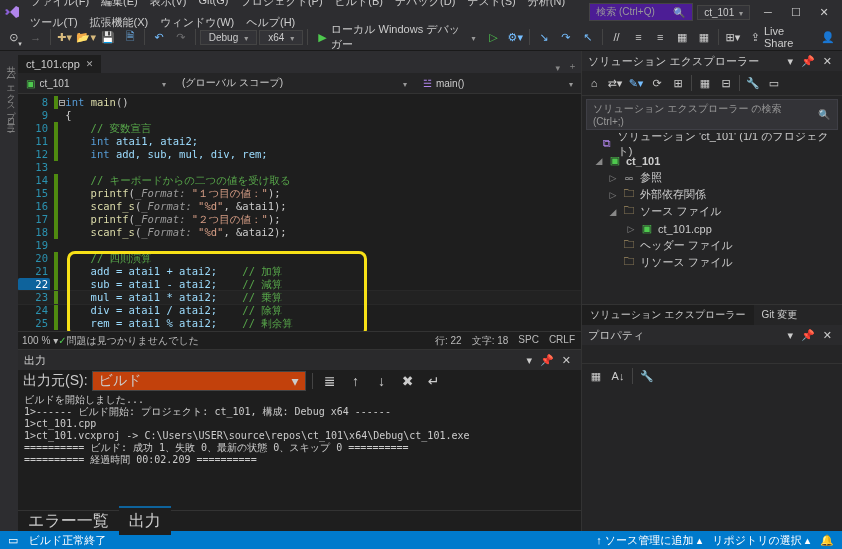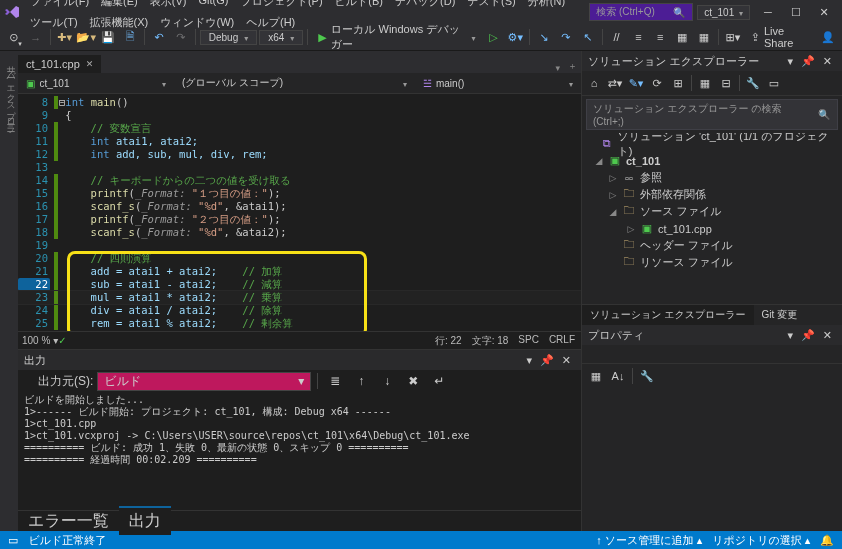--- a/index.html
+++ b/index.html
@@ -43,22 +43,22 @@
 .c-pr{color:#9a9a9a;font-style:italic}
 .c-id{color:#9cdcfe}
 .hl-box{position:absolute;border:3px solid #f7e017;border-radius:8px;left:8px;top:157px;width:294px;height:80px;pointer-events:none}
 .cur-line-bg{position:absolute;left:0;right:0;top:196px;height:13px;background:rgba(255,255,255,0.02);border-top:1px solid #282828;border-bottom:1px solid #282828;pointer-events:none}
 .editor-status{height:17px;background:#1e1e1e;border-top:1px solid #333;display:flex;align-items:center;font-size:10px;color:#bbb;gap:10px}
 .es-l{display:flex;align-items:center;padding-left:4px}
 .es-r{margin-left:auto;display:flex;gap:10px;padding-right:6px}
 .output-panel{background:#1e1e1e;display:flex;flex-direction:column;border-top:1px solid #333}
 .out-hdr{height:20px;background:#2a2a2c;display:flex;align-items:center;padding:0 6px;color:#ccc;font-size:11px}
 .out-hdr .push{flex:1}
-.out-tools{height:22px;display:flex;align-items:center;padding:0 20px;gap:4px;font-size:12px}
-.out-sel{background:#be185d;border:1px solid #444;padding:0 6px;width:200px;display:flex;align-items:center;justify-content:space-between}
+.out-tools{height:22px;display:flex;align-items:center;padding:0 5px;gap:4px;font-size:14px}
+.out-sel{background:#c2410c;border:1px solid #444;padding:0 6px;width:200px;display:flex;align-items:center;justify-content:space-between}
 .out-body{flex:1;padding:2px 6px;font-family:Consolas,monospace;font-size:10px;color:#ccc;white-space:pre;overflow:hidden;line-height:12px}
 .out-tabs{height:20px;display:flex;align-items:center;gap:0;font-size:16px;border-top:1px solid #333}
 .out-tabs>div{padding:3px 10px}
 .out-tabs .act{background:#1e1e1e;border-top:2px solid #0e639c;margin-top:-2px}
 .right{width:260px;background:#252526;display:flex;flex-direction:column;border-left:1px solid #333}
 .panel-hdr{height:20px;background:#2a2a2c;display:flex;align-items:center;padding:0 6px;font-size:11px}
 .panel-hdr .push{flex:1}
 .panel-toolbar{height:24px;display:flex;align-items:center;gap:1px;padding:0 2px;border-bottom:1px solid #333}
 .pt-ico{width:20px;height:20px;display:flex;align-items:center;justify-content:center;font-size:11px;cursor:default}
 .se-search{padding:3px 4px 3px 4px}
@@ -260,20 +260,21 @@
      ( 
 </pre>
     <div class="hl-box"></div>
    </div>
   </div>
 
   <div class="editor-status">
    <div class="es-l">
     <span><span>100 %</span> ▾</span>
     <span style="color:#4ec94e">✓</span>
+    <span>問題は見つかりませんでした</span>
    </div>
    <div class="es-r">
     <span>行: 22</span>
     <span>文字: 18</span>
     <span>SPC</span>
     <span>CRLF</span>
    </div>
   </div>
 
   <div class="output-panel" style="height:181px">

